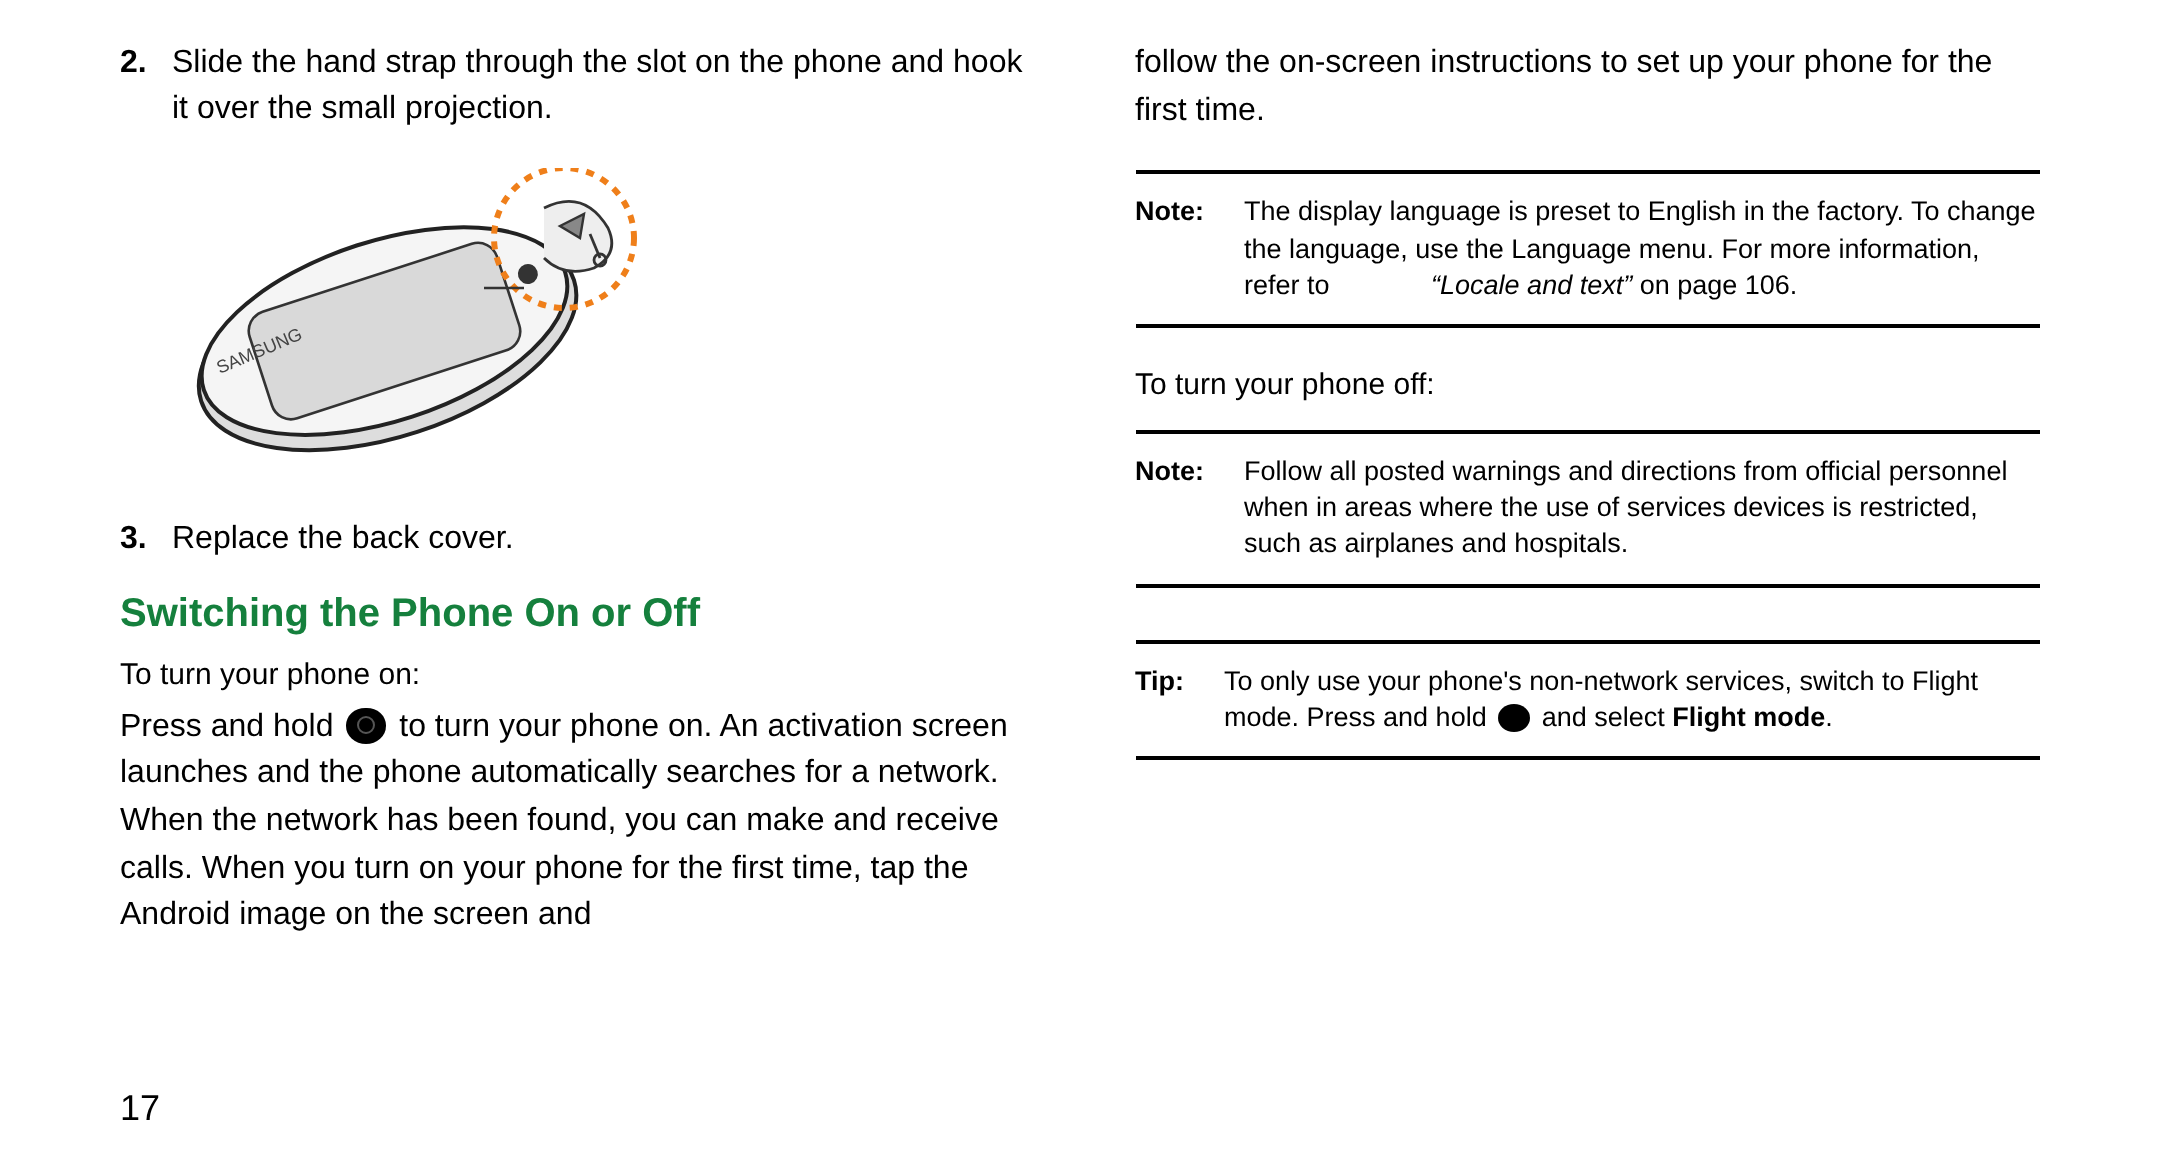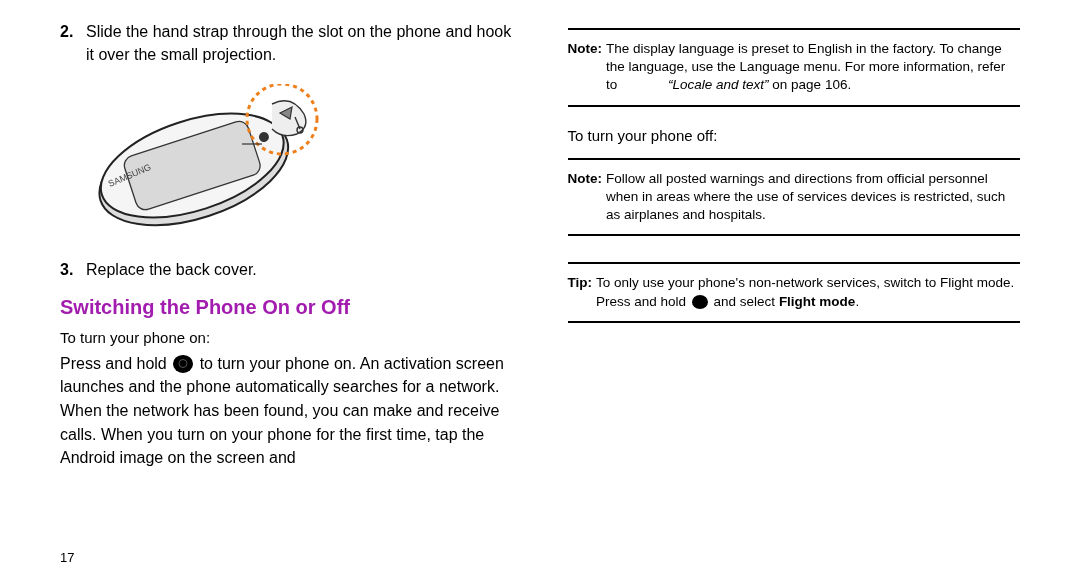--- a/index.html
+++ b/index.html
@@ -38,21 +38,21 @@
     }
     .phone-figure {
       margin: 10px auto 14px 7px;
       width: 280px;
       height: 160px;
       display: flex;
       align-items: center;
       justify-content: center;
     }
     .section-heading {
-      color: #a21caf;
+      color: #15803d;
       font-weight: 900;
       font-size: 20px;
       margin-top: 6px;
       margin-bottom: 10px;
     }
     .sub-heading {
       font-weight: normal;
       font-size: 15px;
       margin-bottom: 6px;
     }
@@ -63,21 +63,21 @@
     }
     .hr-thick {
       border: none;
       border-top: 2px solid #000;
       margin: 8px 0;
     }
     .note-block, .tip-block {
       font-size: 13.5px;
       line-height: 1.35;
       display: flex;
-      gap: 4px;
+      gap: 20px;
       padding: 2px 0;
     }
     .note-label, .tip-label {
       font-weight: bold;
       white-space: nowrap;
     }
     .note-text {
       flex: 1;
     }
     .italic {
@@ -112,21 +112,21 @@
       display: inline-block;
       width: 16px;
       height: 14px;
       background: #000;
       border-radius: 50% 50% 50% 50%;
       position: relative;
       vertical-align: middle;
       margin: 0 2px;
     }
     .page-num {
-      font-size: 13px;
+      font-size: 18px;
       margin-top: auto;
       padding-top: 20px;
     }
   </style>
 </head>
 <body>
 
 <div class="column">
   <div class="step-item">
     <span class="step-num">2.</span>
@@ -165,20 +165,21 @@
   <div class="body-text">
     <span>Press and hold </span>
     <span class="power-icon"></span>
     <span> to turn your phone on. An activation screen launches and the phone automatically searches for a network. When the network has been found, you can make and receive calls. When you turn on your phone for the first time, tap the Android image on the screen and</span>
   </div>
 
   <div class="page-num">17</div>
 </div>
 
 <div class="column">
+  <div class="body-text">follow the on-screen instructions to set up your phone for the first time.</div>
 
   <hr class="hr-thick">
   <div class="note-block">
     <span class="note-label">Note:</span>
     <span class="note-text">
       <span>The display language is preset to English in the factory. To change the language, use the Language menu. For more information, refer to </span><span class="italic">“Locale and text”</span><span>  on page 106.</span>
     </span>
   </div>
   <hr class="hr-thick">
 

